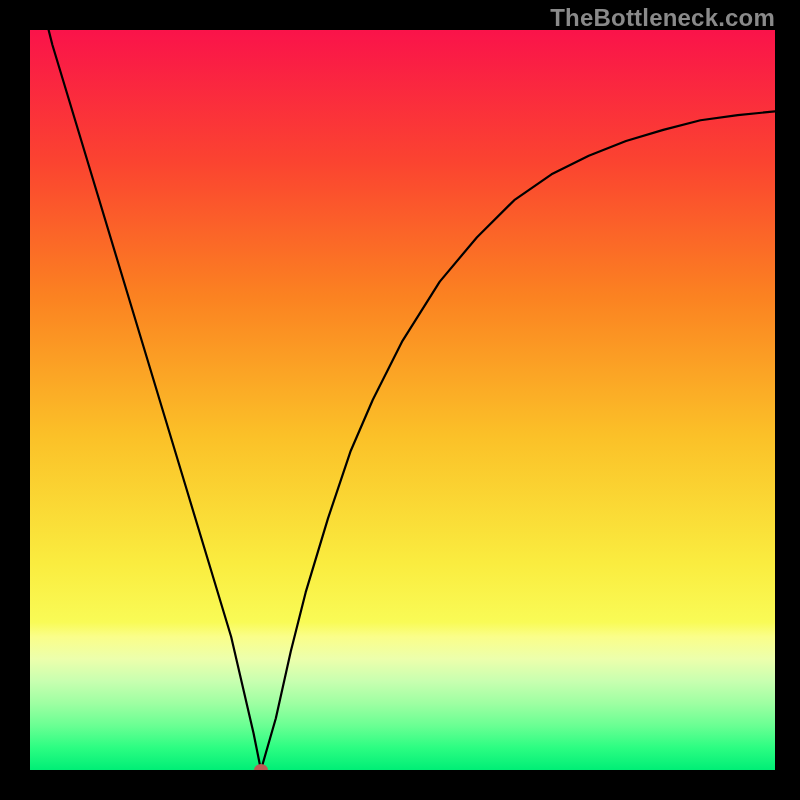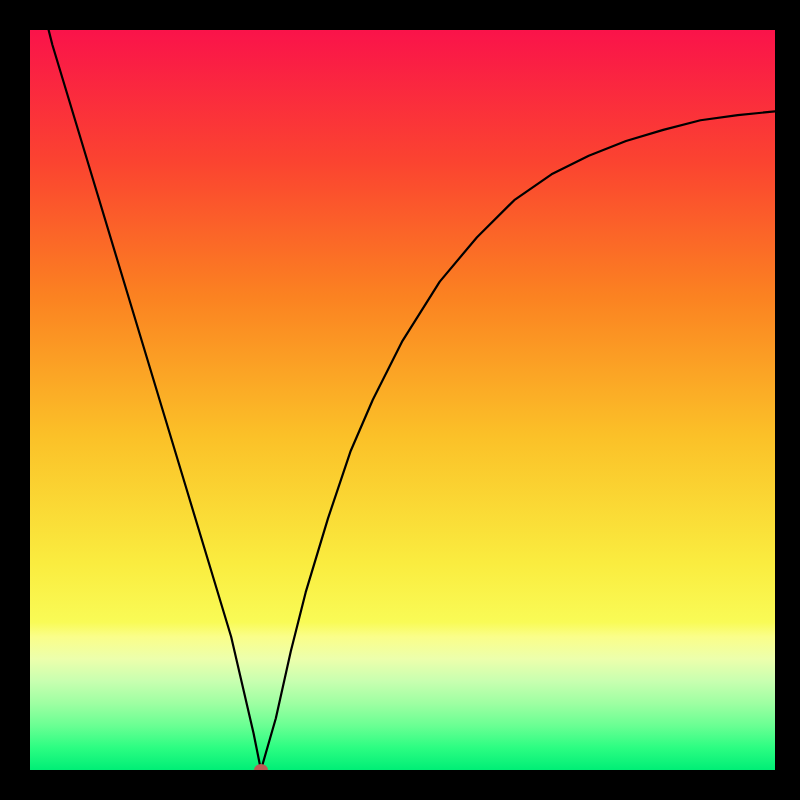--- a/index.html
+++ b/index.html
@@ -64,14 +64,15 @@
 <div class="canvas">
 
   <div class="plot-area">
     <div class="gradient-bg" id="gradient-bg" style="background: linear-gradient(rgb(250, 19, 74) 0%, rgb(251, 68, 48) 18%, rgb(251, 130, 33) 36%, rgb(251, 193, 40) 55%, rgb(250, 236, 63) 72%, rgb(249, 251, 86) 80%, rgb(250, 254, 138) 82%, rgb(236, 255, 172) 85%, rgb(200, 255, 176) 88%, rgb(158, 255, 162) 91%, rgb(106, 255, 147) 94%, rgb(44, 253, 130) 97%, rgb(0, 238, 118) 100%);"></div>
     <svg class="curve-svg" id="curve-svg" viewBox="0 0 745 740" preserveAspectRatio="none">
         <path d="M0.00 -74.00 L22.35 14.80 L44.70 88.80 L67.05 162.80 L89.40 236.80 L111.75 310.80 L134.10 384.80 L156.45 458.80 L178.80 532.80 L201.15 606.80 L223.50 703.00 L230.95 740.00 L245.85 688.20 L260.75 621.60 L275.65 562.40 L298.00 488.40 L320.35 421.80 L342.70 370.00 L372.50 310.80 L409.75 251.60 L447.00 207.20 L484.25 170.20 L521.50 144.30 L558.75 125.80 L596.00 111.00 L633.25 99.90 L670.50 90.28 L707.75 85.10 L745.00 81.40" fill="none" stroke="#000000" stroke-width="2.2" stroke-linejoin="round" stroke-linecap="round"></path>
       </svg>
     <div class="marker" id="marker" style="left: 230.95px; top: 740px; background: rgb(187, 90, 85);"></div>
   </div>
 
+  <div class="watermark">TheBottleneck.com</div>
 
 </div>
 
 </body></html>

